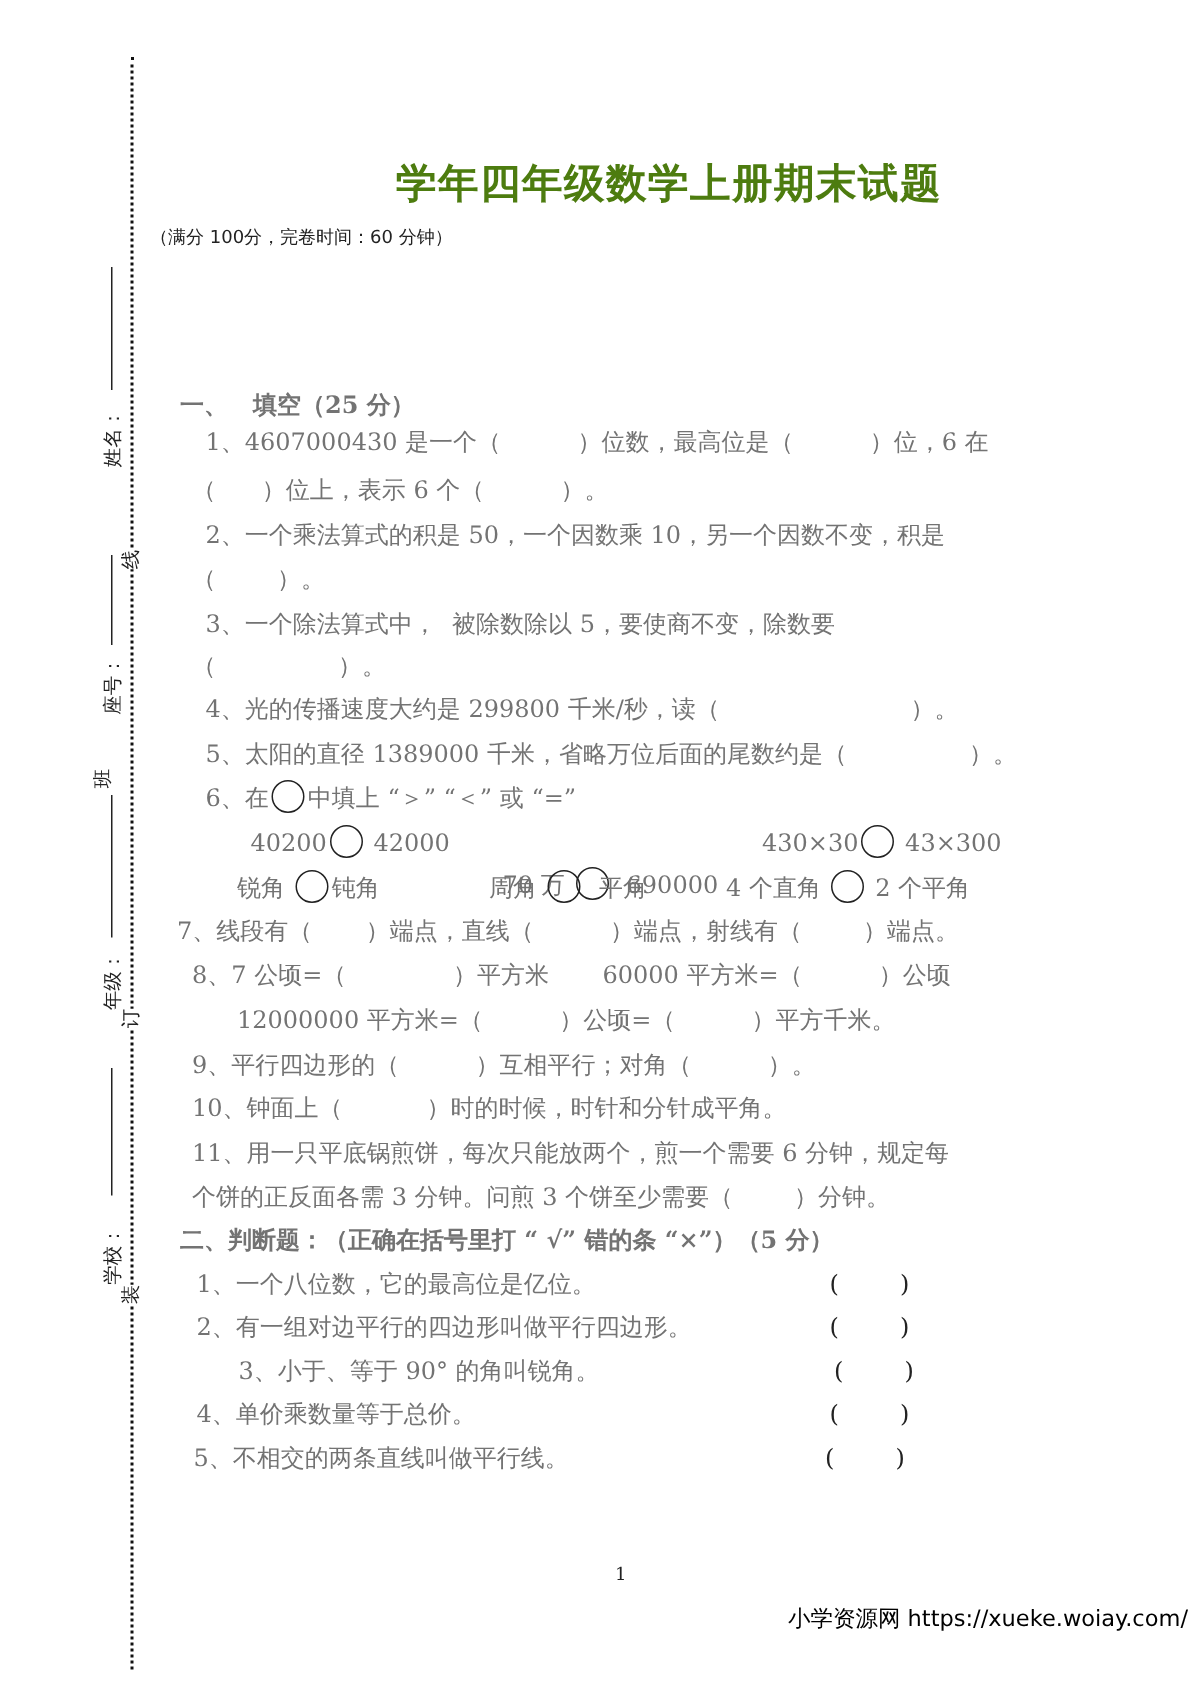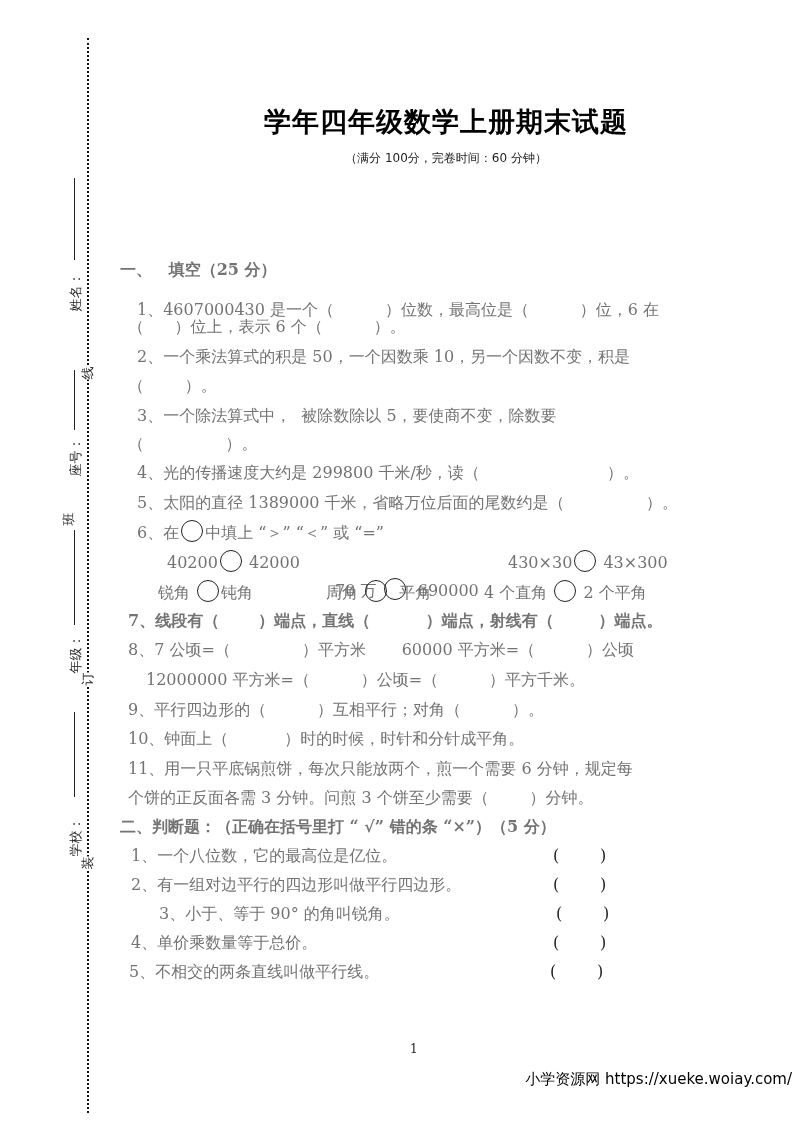--- a/index.html
+++ b/index.html
@@ -12,22 +12,22 @@
     .margin-label { position: absolute; font-family: "DejaVu Sans", sans-serif; font-size: 13px;
                     transform: rotate(-90deg); transform-origin: center; white-space: nowrap;
                     color: #222; background: #fff; }
     .margin-line { position: absolute; left: 74px; width: 0; border-left: 1px solid #222; }
     .bind-char { position: absolute; left: 81px; font-family: "DejaVu Sans", sans-serif; font-size: 13px;
                  transform: rotate(-90deg); background: #fff; padding: 2px 0; color: #222; }
 
     
     .title { position: absolute; left: 0; width: 100%; top: 104px; text-align: center;
              padding-left: 100px; box-sizing: border-box;
-             font-size: 27px; font-weight: bold; letter-spacing: 1px; color: #000000; }
-    .subtitle { position: absolute; left: 0; width: 100%; top: 150px; text-align: center;
+             font-size: 27px; font-weight: bold; letter-spacing: 1px; color: #4d7c0f; }
+    .subtitle { position: absolute; left: 0; width: 100%; top: 150px; 
                 padding-left: 100px; box-sizing: border-box;
                 font-size: 12px; color: #222; font-family: "DejaVu Sans", sans-serif; }
 
     
     table.score { position: absolute; left: 141px; top: 175px; border-collapse: collapse;
                   font-family: "DejaVu Sans", sans-serif; font-size: 13px; }
     table.score td { border: 1px solid #222; height: 26px; text-align: center; color: #333; padding: 0; }
     table.score td.h { width: 59px; }
     table.score td.c { width: 60px; }
 
@@ -71,21 +71,21 @@
 <div class="title">学年四年级数学上册期末试题</div>
 <div class="subtitle">（满分 100分，完卷时间：60 分钟）</div>
 
 <table class="score">
   <tbody>
 </tbody>
   </table>
 
 <div class="line sec" style="left:120px;top:260px;">一、   填空（25 分）</div>
 
-<div class="line" style="left:137px;top:300px;">1、4607000430 是一个（          ）位数，最高位是（          ）位，6 在</div>
+<div class="line" style="left:137px;top:285px;">1、4607000430 是一个（          ）位数，最高位是（          ）位，6 在</div>
 <div class="line" style="left:128px;top:317px;">（      ）位上，表示 6 个（          ）。</div>
 
 <div class="line" style="left:137px;top:347px;">2、一个乘法算式的积是 50，一个因数乘 10，另一个因数不变，积是</div>
 <div class="line" style="left:128px;top:376px;">（        ）。</div>
 
 <div class="line" style="left:137px;top:406px;">3、一个除法算式中，  被除数除以 5，要使商不变，除数要</div>
 <div class="line" style="left:128px;top:434px;">（                ）。</div>
 
 <div class="line" style="left:137px;top:463px;">4、光的传播速度大约是 299800 千米/秒，读（                         ）。</div>
 <div class="line" style="left:137px;top:493px;">5、太阳的直径 1389000 千米，省略万位后面的尾数约是（                ）。</div>
@@ -93,23 +93,23 @@
 <div class="line" style="left:137px;top:522px;"><span>6、在</span><span class="circ"></span><span>中填上 “＞” “＜” 或 “=”</span></div>
 
 <div class="line" style="left:167px;top:552px;"><span>40200</span><span class="circ"></span> <span>42000</span></div>
 <div class="line" style="left:335px;top:552px;margin-top:28px;"><span>70 万</span> <span class="circ"></span>  <span>690000</span></div>
 <div class="line" style="left:508px;top:552px;"><span>430×30</span><span class="circ"></span> <span>43×300</span></div>
 
 <div class="line" style="left:158px;top:582px;"><span>锐角</span> <span class="circ"></span><span>钝角</span></div>
 <div class="line" style="left:326px;top:582px;"><span>周角</span> <span class="circ"></span>  <span>平角</span></div>
 <div class="line" style="left:484px;top:582px;"><span>4 个直角</span> <span class="circ"></span> <span>2 个平角</span></div>
 
-<div class="line" style="left:128px;top:611px;font-weight:bold;">7、线段有（       ）端点，直线（          ）端点，射线有（        ）端点。</div>
+<div class="line" style="left:118px;top:611px;">7、线段有（       ）端点，直线（          ）端点，射线有（        ）端点。</div>
 <div class="line" style="left:128px;top:640px;">8、7 公顷=（              ）平方米       60000 平方米=（          ）公顷</div>
-<div class="line" style="left:146px;top:670px;">12000000 平方米=（          ）公顷=（          ）平方千米。</div>
+<div class="line" style="left:158px;top:670px;">12000000 平方米=（          ）公顷=（          ）平方千米。</div>
 <div class="line" style="left:128px;top:700px;">9、平行四边形的（          ）互相平行；对角（          ）。</div>
 <div class="line" style="left:128px;top:729px;">10、钟面上（           ）时的时候，时针和分针成平角。</div>
 <div class="line" style="left:128px;top:759px;">11、用一只平底锅煎饼，每次只能放两个，煎一个需要 6 分钟，规定每</div>
 <div class="line" style="left:128px;top:788px;">个饼的正反面各需 3 分钟。问煎 3 个饼至少需要（        ）分钟。</div>
 
 <div class="line sec" style="left:120px;top:817px;">二、判断题：（正确在括号里打 “ √” 错的条 “×”）（5 分）</div>
 
 <div class="line" style="left:131px;top:846px;">1、一个八位数，它的最高位是亿位。</div>
 <div class="paren" style="left:553px;top:846px;white-space:pre;">(        )</div>
 

